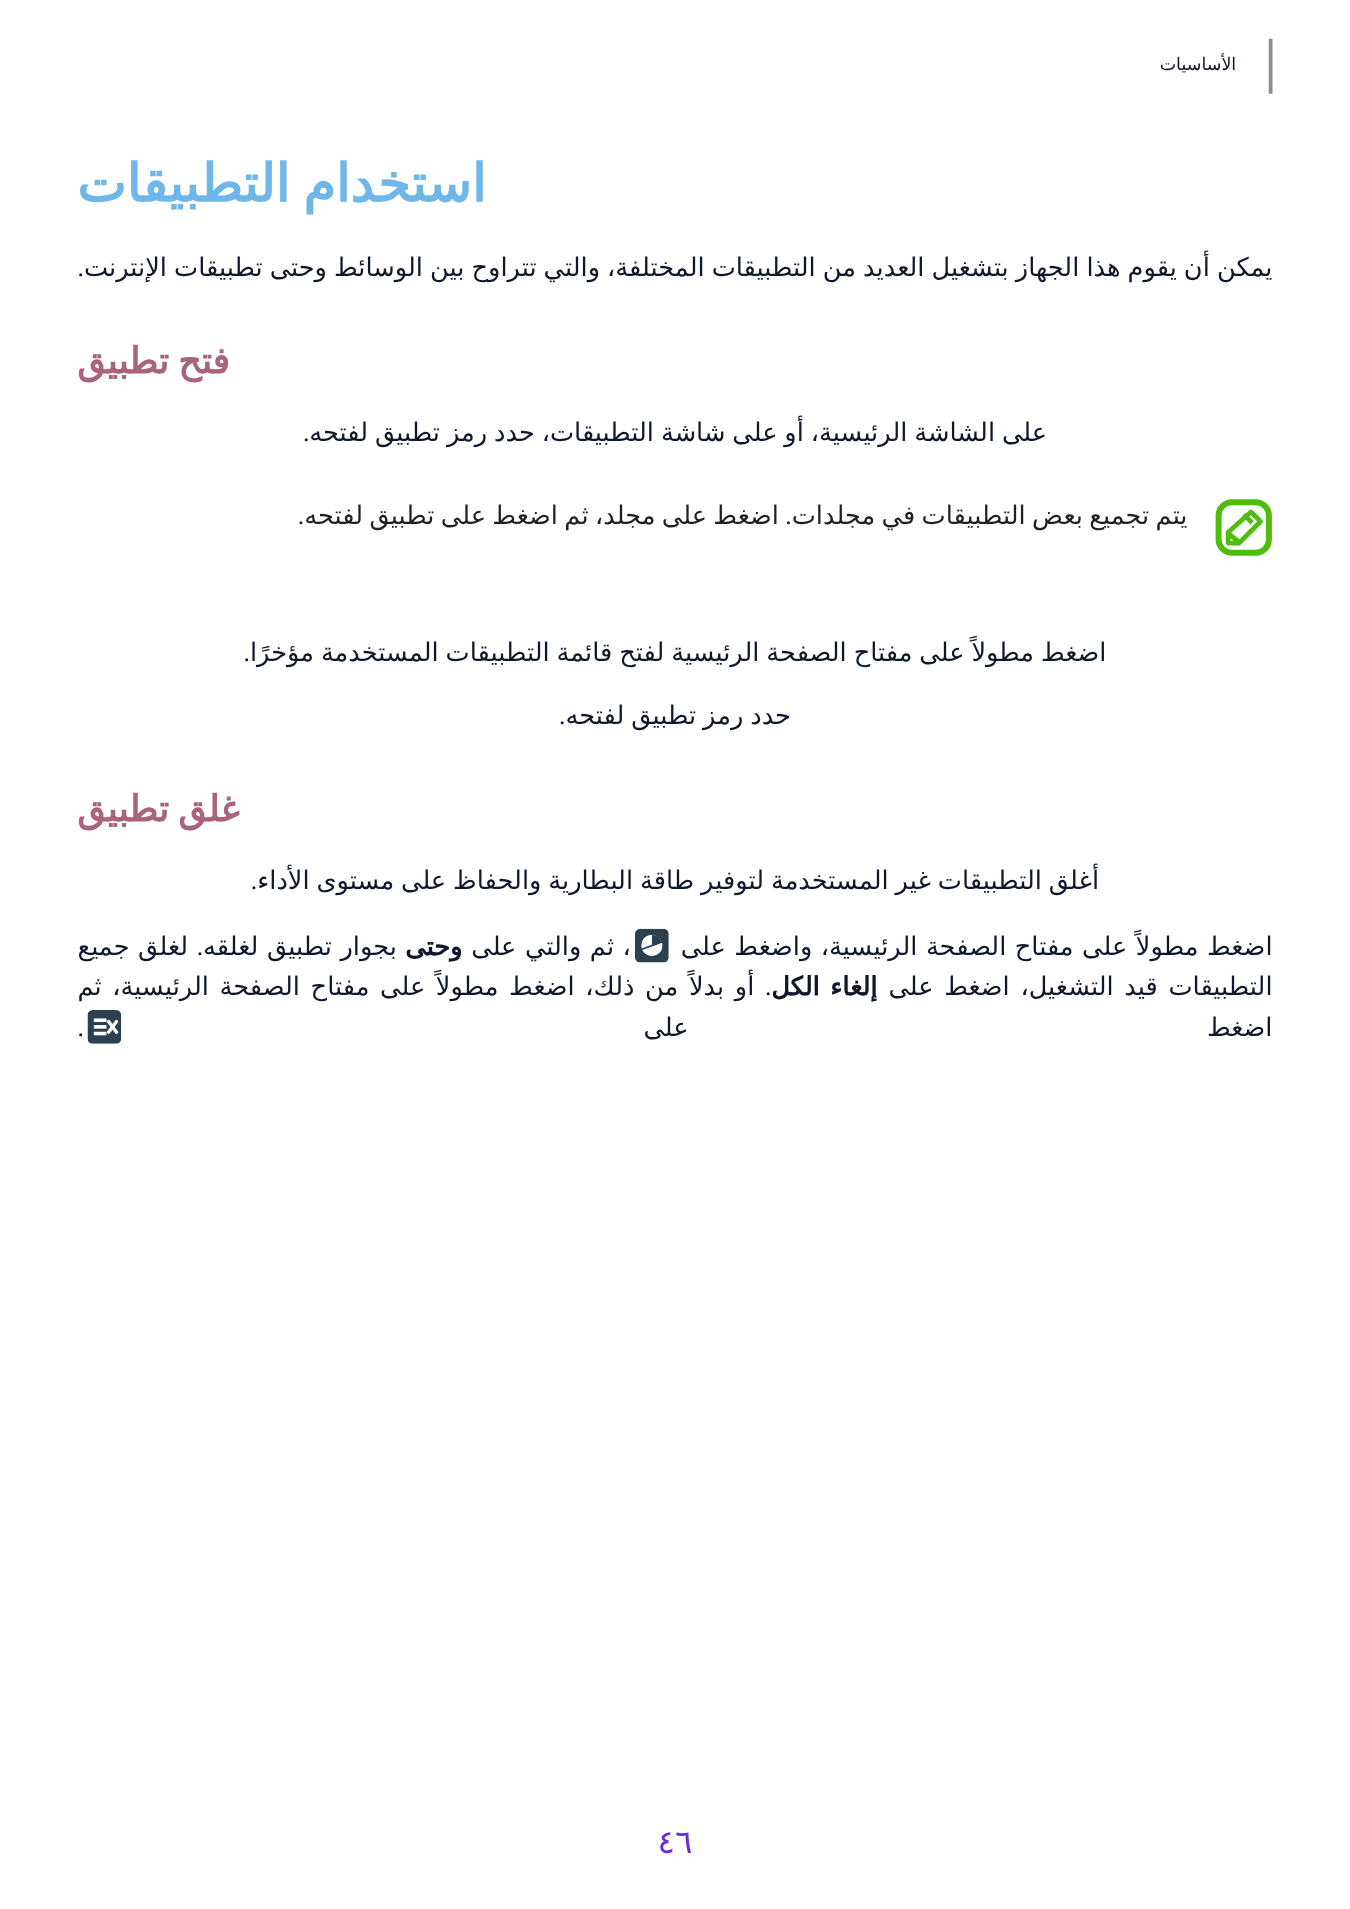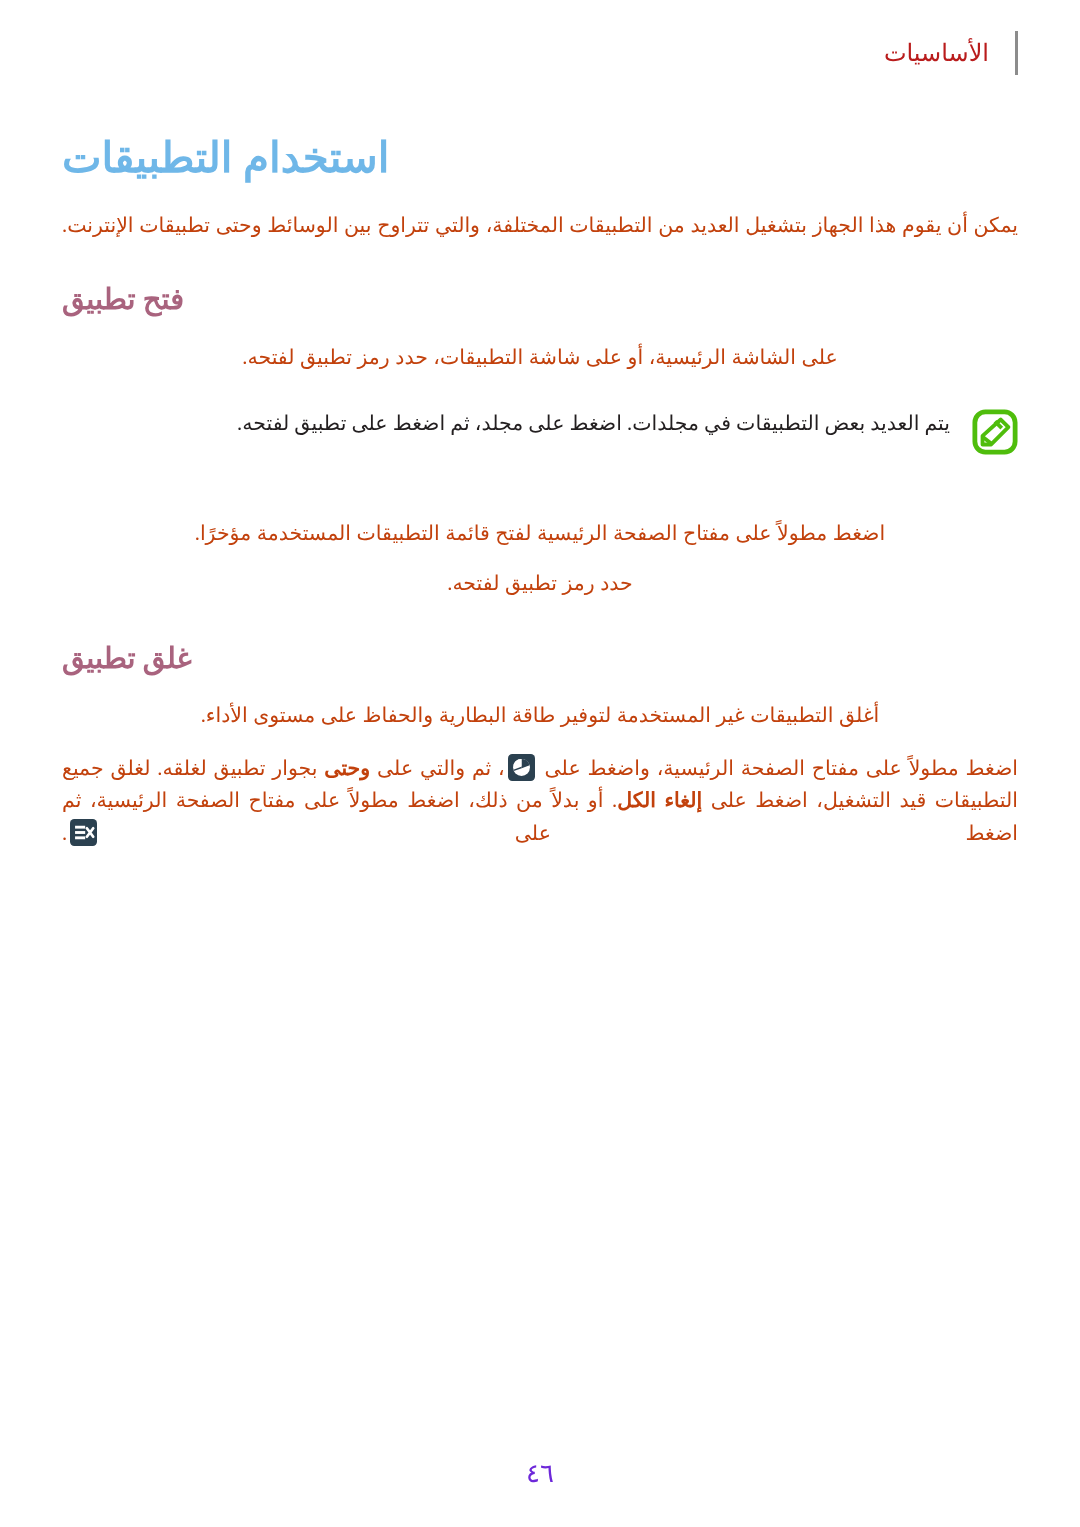--- a/index.html
+++ b/index.html
@@ -39,31 +39,31 @@
   }
   .running-header-rule {
     width: 3px;
     height: 44px;
     background: #8c8c8c;
     margin-right: 0;
     margin-left: 26px;
     order: 0;
   }
   .running-header-text {
-    font-size: 24px;
-    color: #b91c1c;
+    font-size: 14px;
+    color: #0f172a;
     letter-spacing: 0;
     line-height: 1;
     white-space: nowrap;
   }
 
   
   .content {
     position: absolute;
-    top: 132px;
+    top: 122px;
     left: 62px;
     right: 62px;
   }
 
   h1.chapter-title {
     margin: 0;
     font-size: 42px;
     font-weight: bold;
     color: #6fb7e8;
     text-align: left;
@@ -77,21 +77,21 @@
     font-weight: bold;
     color: #a9637e;
     text-align: left;
     line-height: 1.3;
   }
 
   p.body-text {
     margin: 0;
     font-size: 20.5px;
     line-height: 1.58;
-    color: #c2410c;
+    color: #0f172a;
     text-align: justify;
     text-align-last: justify;
     word-spacing: 0.02em;
   }
   p.body-text.center-line {
     text-align: center;
     text-align-last: center;
   }
 
   .spacer-intro { height: 24px; }
@@ -186,21 +186,21 @@
     <div class="note-block">
       <div class="note-icon">
         <svg viewBox="0 0 48 48" width="46" height="46" aria-hidden="true">
           <rect x="3" y="3" width="42" height="42" rx="11" ry="11" fill="none" stroke="#4fbd0c" stroke-width="5"></rect>
           <path d="M30 11 L38 19 L20 37 L11 37 L11 28 Z" fill="none" stroke="#4fbd0c" stroke-width="4" stroke-linejoin="round"></path>
           <path d="M24 13 L31 20" fill="none" stroke="#4fbd0c" stroke-width="4"></path>
           <path d="M11 29 L20 36" fill="none" stroke="#4fbd0c" stroke-width="4"></path>
         </svg>
       </div>
       <div class="note-body">
-        <p>يتم العديد بعض التطبيقات في مجلدات. اضغط على مجلد، ثم اضغط على تطبيق لفتحه.</p>
+        <p>يتم تجميع بعض التطبيقات في مجلدات. اضغط على مجلد، ثم اضغط على تطبيق لفتحه.</p>
       </div>
     </div>
 
     <div class="spacer-d"></div>
 
 
     <div class="spacer-e"></div>
 
     <p class="body-text center-line">اضغط مطولاً على مفتاح الصفحة الرئيسية لفتح قائمة التطبيقات المستخدمة مؤخرًا.</p>
 

